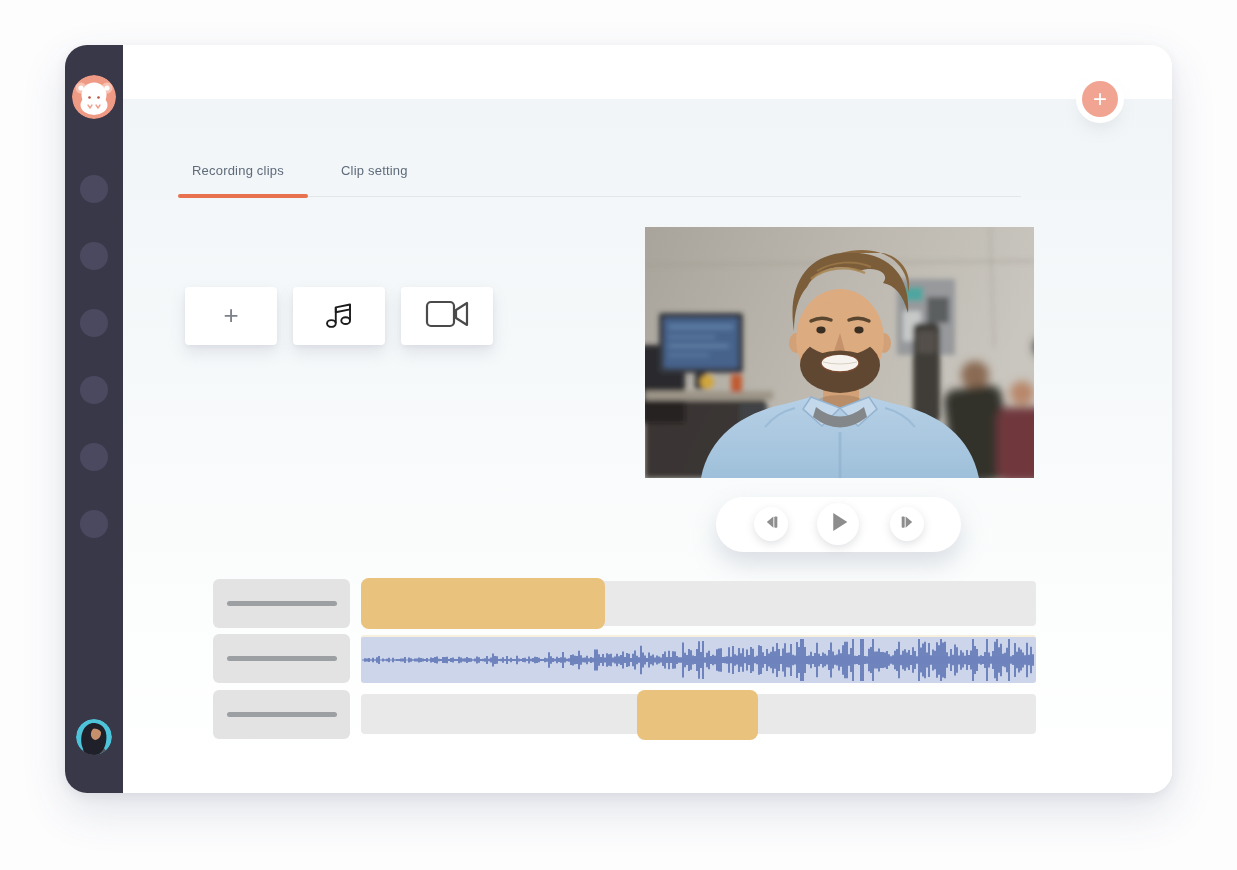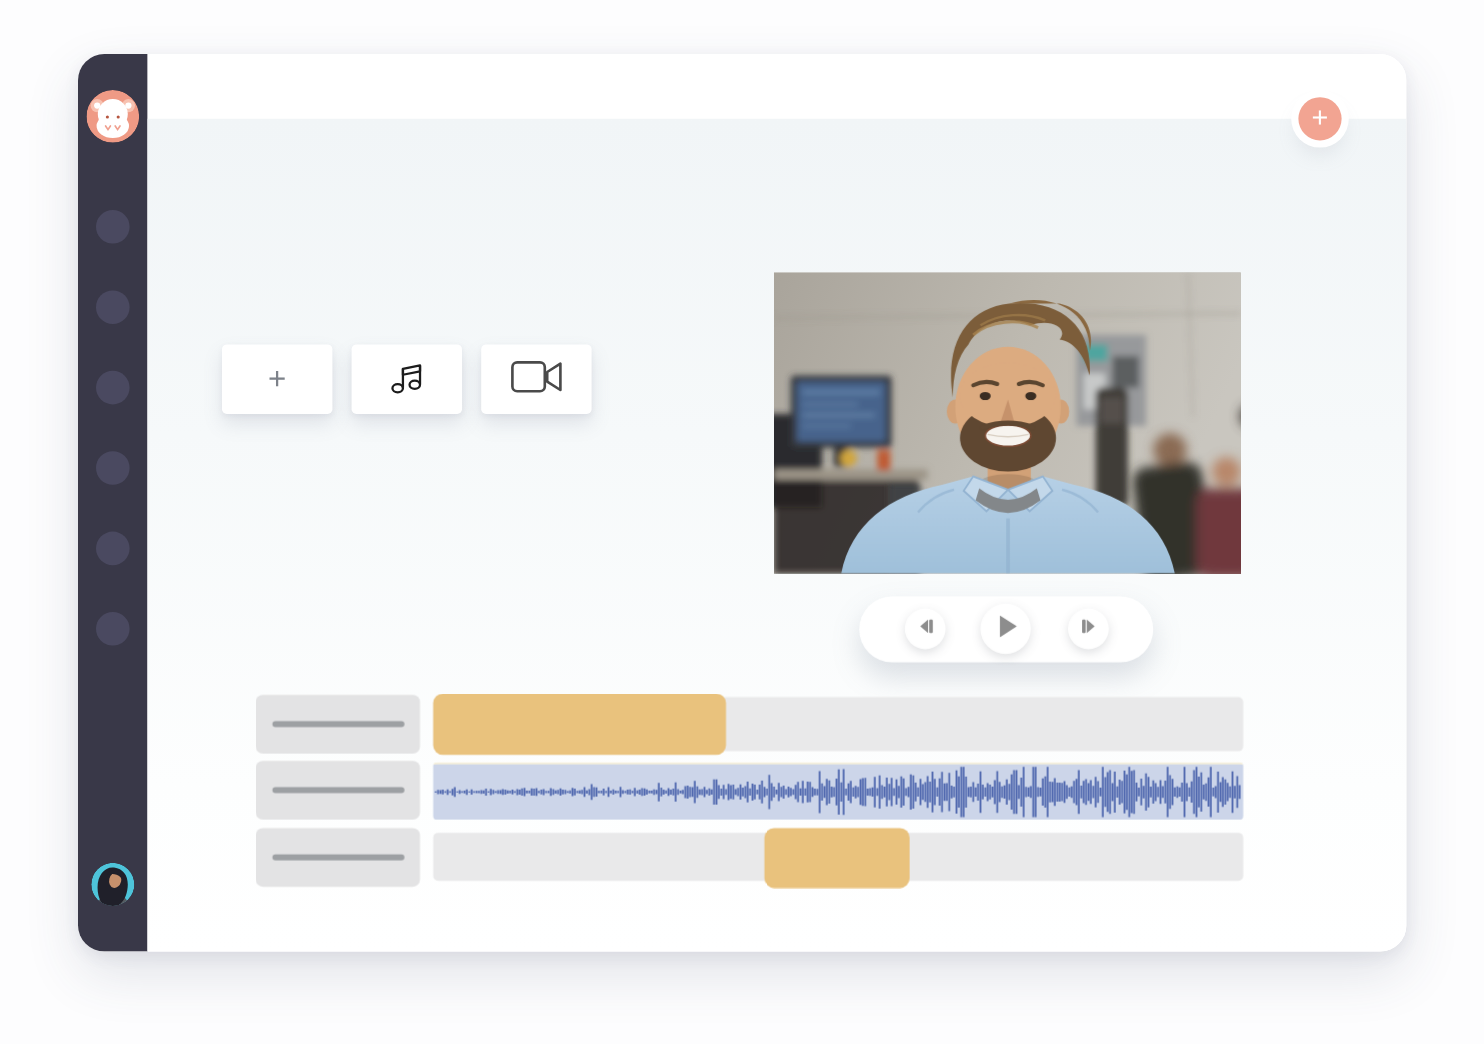--- a/index.html
+++ b/index.html
@@ -120,20 +120,25 @@
       </div>
     </div>
 
     <div class="main">
       <div class="content-bg"></div>
 
       <div class="fab" style="background: rgb(242, 164, 146);">
         <span>+</span>
       </div>
 
+      <div class="tabs">
+        <div class="tab tab-recording">Recording clips</div>
+        <div class="tab tab-clip">Clip setting</div>
+        <div class="tab-underline" style="background: rgb(232, 113, 79);"></div>
+      </div>
 
       <div class="toolbar">
         <div class="tool-card">
           <span class="tool-plus">+</span>
         </div>
         <div class="tool-card">
           <span>
             <svg width="38" height="38" viewBox="0 0 40 40" fill="none" stroke="#1c1c1c" stroke-width="2" stroke-linejoin="round">
               <ellipse cx="12" cy="30" rx="4.6" ry="3.6"></ellipse>
               <ellipse cx="27" cy="27" rx="4.6" ry="3.6"></ellipse>

